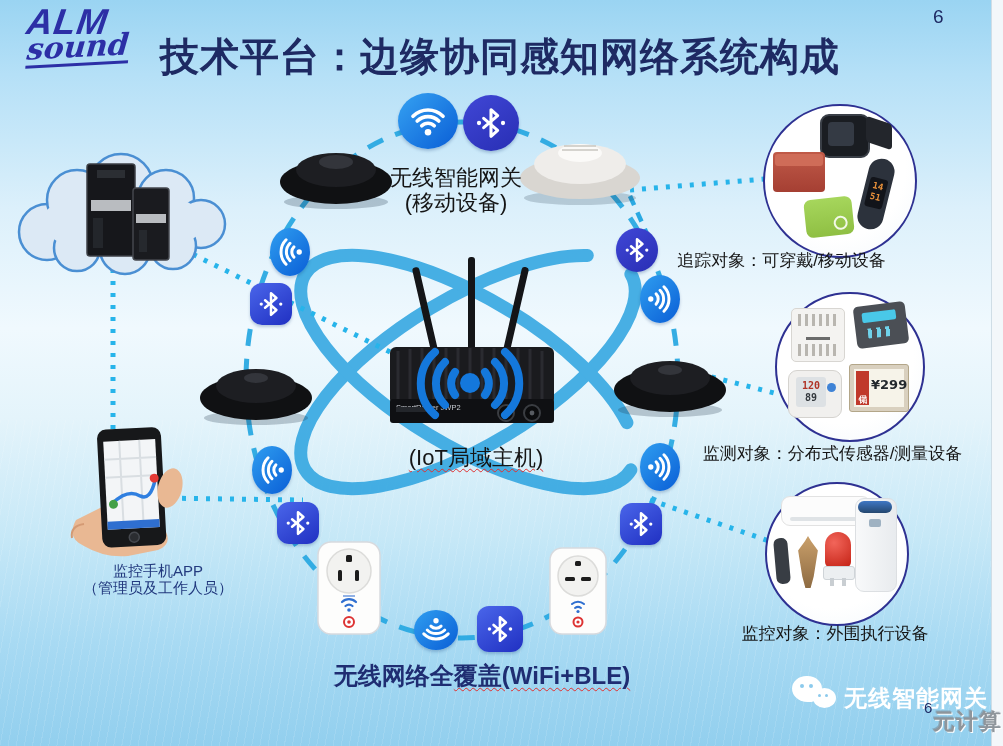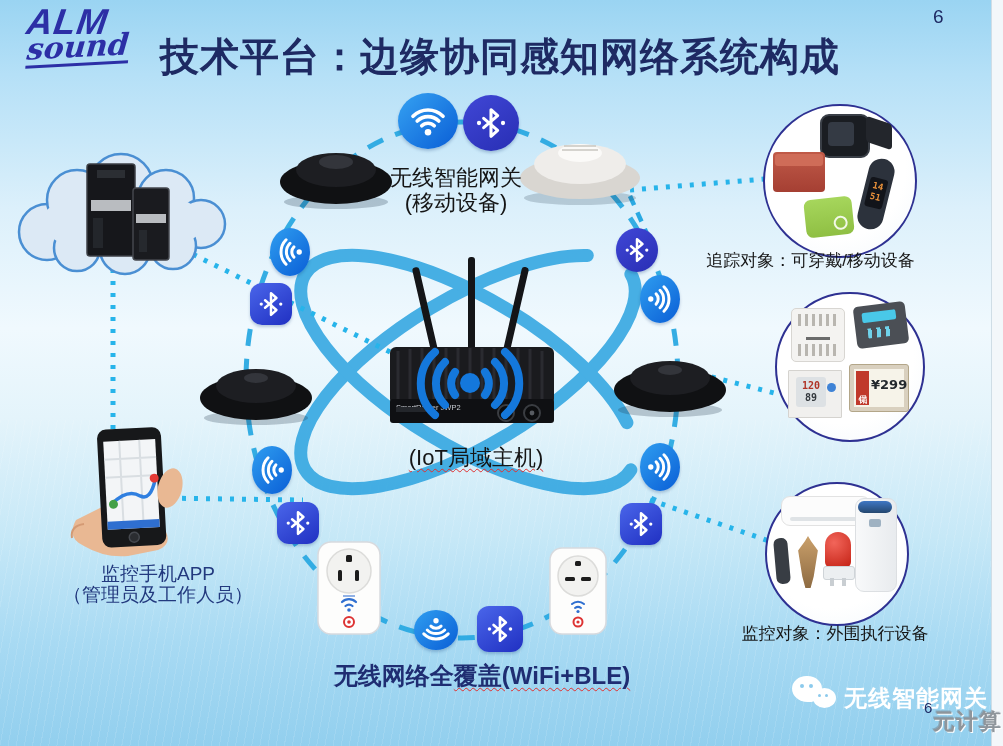--- a/index.html
+++ b/index.html
@@ -18,21 +18,21 @@
   
   .logo{left:25px;top:4px;color:#2c2fa6;transform:skewX(-8deg);line-height:1;z-index:6;}
   .logo .l1{font-size:36px;font-weight:900;font-style:italic;letter-spacing:1px;display:block;}
   .logo .l2{font-size:30px;font-weight:800;font-style:italic;display:block;margin:-8px 0 0 4px;border-bottom:3px solid #2c2fa6;padding-bottom:1px;transform:rotate(-3deg);font-family:"DejaVu Serif",serif;}
   .title{left:135px;top:30px;width:730px;text-align:center;font-family:"Liberation Serif",serif;
     font-size:39px;font-weight:700;color:#1e2a63;letter-spacing:1px;z-index:6;}
   .pagenum-top{left:933px;top:6px;font-size:19px;color:#1e2a63;z-index:6;}
   
   .lbl{text-align:center;line-height:1.12;z-index:5;}
   .lbl-black{color:#151515;font-size:22px;}
-  .lbl-navy{color:#22397e;font-size:19px;}
+  .lbl-navy{color:#22397e;font-size:15px;}
   .lbl-bubble{color:#151515;font-size:17px;white-space:nowrap;}
   .coverage{left:326px;top:660px;width:312px;text-align:center;font-size:24px;font-weight:700;color:#1f2d72;z-index:5;white-space:nowrap;}
   .wavy{text-decoration:underline wavy #e03030;text-decoration-thickness:1px;text-underline-offset:3px;margin-top:18px;}
   
   .icn{display:flex;align-items:center;justify-content:center;z-index:4;box-shadow:0 2px 3px rgba(20,60,120,.25);}
   .wifi-circle{width:60px;height:56px;border-radius:50%;background:linear-gradient(135deg,#35a2f2,#0a5ed6);}
   .wifi-ellipse{width:40px;height:48px;border-radius:50%;background:linear-gradient(135deg,#2f9ef0,#0a5ed6);}
   .bt-squircle{width:42px;height:42px;border-radius:12px;background:linear-gradient(145deg,#4a66ea,#2030c2);}
   .bt-circle{width:42px;height:44px;border-radius:50%;background:linear-gradient(145deg,#4047d6,#282eb4);}
   .bt-big{width:56px;height:56px;}
@@ -53,21 +53,21 @@
   .band{width:26px;height:72px;background:#2c323c;border-radius:13px;transform:rotate(14deg);}
   .band .scr{position:absolute;left:4px;top:20px;width:18px;height:30px;background:#12141a;border-radius:3px;color:#e8903a;font-size:9px;font-weight:700;text-align:center;line-height:1.2;padding-top:3px;box-sizing:border-box;font-family:"DejaVu Sans Mono",monospace;}
   
   .ventbox{width:52px;height:52px;background:#f4f3f1;border:1px solid #d8d6d2;border-radius:5px;}
   .ventbox .v1,.ventbox .v2{position:absolute;left:6px;width:40px;height:12px;background:repeating-linear-gradient(90deg,#b9b6b0 0 3px,transparent 3px 7px);}
   .ventbox .v1{top:5px;} .ventbox .v2{bottom:5px;}
   .ventbox .bar{position:absolute;left:14px;top:28px;width:24px;height:3px;background:#6b6b6b;}
   .panel{width:52px;height:42px;background:#4b4f55;border-radius:5px;transform:rotate(-7deg);}
   .panel .scr{position:absolute;left:8px;top:7px;width:34px;height:10px;background:#49c8e8;border-radius:2px;}
   .panel .keys{position:absolute;left:12px;top:23px;width:26px;height:10px;background:repeating-linear-gradient(90deg,#6fd2ea 0 4px,transparent 4px 9px);}
-  .bp{width:52px;height:46px;background:#f1f0ee;border:1px solid #d5d3cf;border-radius:1px;}
+  .bp{width:52px;height:46px;background:#f1f0ee;border:1px solid #d5d3cf;border-radius:9px;}
   .bp .scr{position:absolute;left:7px;top:6px;width:30px;height:30px;background:#dde1e4;border-radius:3px;text-align:center;font-family:"DejaVu Sans Mono",monospace;font-weight:700;line-height:1.2;padding-top:3px;box-sizing:border-box;}
   .bp .sys{display:block;font-size:10px;color:#b03326;}
   .bp .dia{display:block;font-size:10px;color:#33383d;}
   .bp .btn{position:absolute;right:5px;top:12px;width:9px;height:9px;background:#3f83d6;border-radius:50%;}
   .tag{width:58px;height:46px;background:#d9d0bf;border:1px solid #b3a689;border-radius:3px;}
   .tag .inner{position:absolute;left:4px;top:4px;width:50px;height:38px;background:#f6f3e9;}
   .tag .promo{position:absolute;left:6px;top:6px;width:13px;height:34px;background:#c0392b;color:#fff;font-size:9px;writing-mode:vertical-rl;text-align:center;letter-spacing:1px;line-height:13px;}
   .tag .price{position:absolute;left:21px;top:12px;width:34px;font-size:13px;font-weight:800;color:#23282d;text-align:center;font-family:"DejaVu Sans",sans-serif;}
   
   .ac{width:88px;height:28px;background:#fcfcfc;border:1px solid #e2e2e2;border-radius:9px;}
@@ -377,21 +377,21 @@
     <div class="dev greenbox" style="left:40px;top:92px;">
         <div class="dot"></div>
       </div>
     <div class="dev band" style="left:98px;top:52px;">
       <div class="scr">
         <span>14</span><br>
         <span>51</span>
       </div>
     </div>
   </div>
-  <div class="abs lbl lbl-bubble" style="left:693px;top:251px;width:235px;">追踪对象：可穿戴/移动设备</div>
+  <div class="abs lbl lbl-bubble" style="left:664px;top:251px;width:235px;">追踪对象：可穿戴/移动设备</div>
 
   <div class="bubble" style="left:775px;top:292px;width:146px;height:146px;">
     <div class="dev ventbox" style="left:14px;top:14px;">
         <div class="v1"></div>
         <div class="bar"></div>
         <div class="v2"></div>
       </div>
     <div class="dev panel" style="left:78px;top:10px;">
         <div class="scr"></div>
         <div class="keys"></div>
@@ -402,20 +402,21 @@
         <span class="dia">89</span>
       </div>
       <div class="btn"></div>
     </div>
     <div class="dev tag" style="left:72px;top:70px;">
       <div class="inner"></div>
       <div class="promo">促销</div>
       <div class="price">¥299</div>
     </div>
   </div>
+  <div class="abs lbl lbl-bubble" style="left:690px;top:444px;width:285px;">监测对象：分布式传感器/测量设备</div>
 
   <div class="bubble" style="left:765px;top:482px;width:140px;height:140px;">
     <div class="dev ac" style="left:14px;top:12px;">
         <div class="vent"></div>
       </div>
     <div class="dev purifier" style="left:88px;top:14px;">
         <div class="cap"></div>
         <div class="ctl"></div>
       </div>
     <div class="dev remote" style="left:8px;top:54px;"></div>

